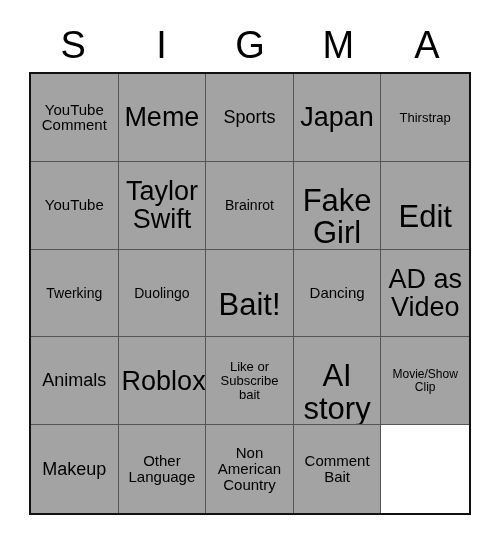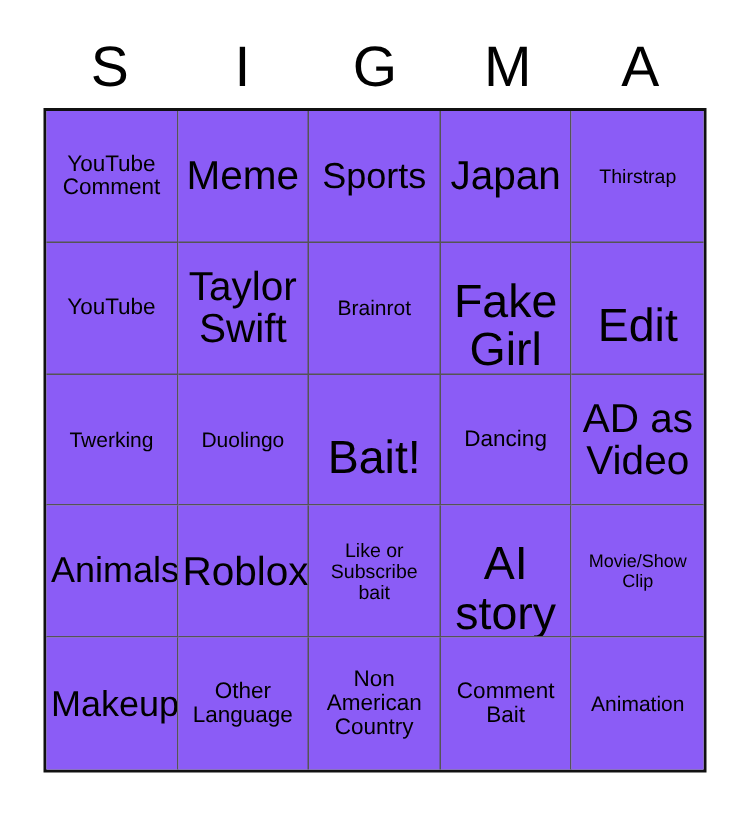--- a/index.html
+++ b/index.html
@@ -57,39 +57,39 @@
   .cell {
     box-sizing: border-box;
     border-right: 1px solid #555555;
     border-bottom: 1px solid #555555;
     display: flex;
     align-items: center;
     justify-content: center;
     text-align: center;
     padding: 2px 3px;
     overflow: hidden;
-    background: #8b5cf6;
+    background: #a3a3a3;
   }
   .cell:nth-child(5n) {
     border-right: none;
   }
   .cell:nth-child(n+21) {
     border-bottom: none;
   }
   .cell-text {
     display: block;
     width: 100%;
     line-height: 1.05;
     white-space: pre-line;
     color: #000000;
   }
   
   .fs-xxl .cell-text { font-size: 31px; margin-top: 24px; }
   .fs-xl  .cell-text { font-size: 27px; }
-  .fs-lg  .cell-text { font-size: 24px; }
+  .fs-lg  .cell-text { font-size: 18px; }
   .fs-md  .cell-text { font-size: 14px; }
   .fs-sm  .cell-text { font-size: 15px; }
   .fs-xs  .cell-text { font-size: 13px; }
   .fs-xxs .cell-text { font-size: 12px; }
 </style>
 </head>
 <body>
 
 <div id="card">
 
@@ -183,18 +183,15 @@
       </div>
     <div class="cell fs-sm">
         <span class="cell-text">Non
 American
 Country</span>
       </div>
     <div class="cell fs-sm">
         <span class="cell-text">Comment
 Bait</span>
       </div>
-    <div class="cell fs-md">
-        <span class="cell-text">Animation</span>
-      </div>
   </div>
 
 </div>
 
 </body></html>

